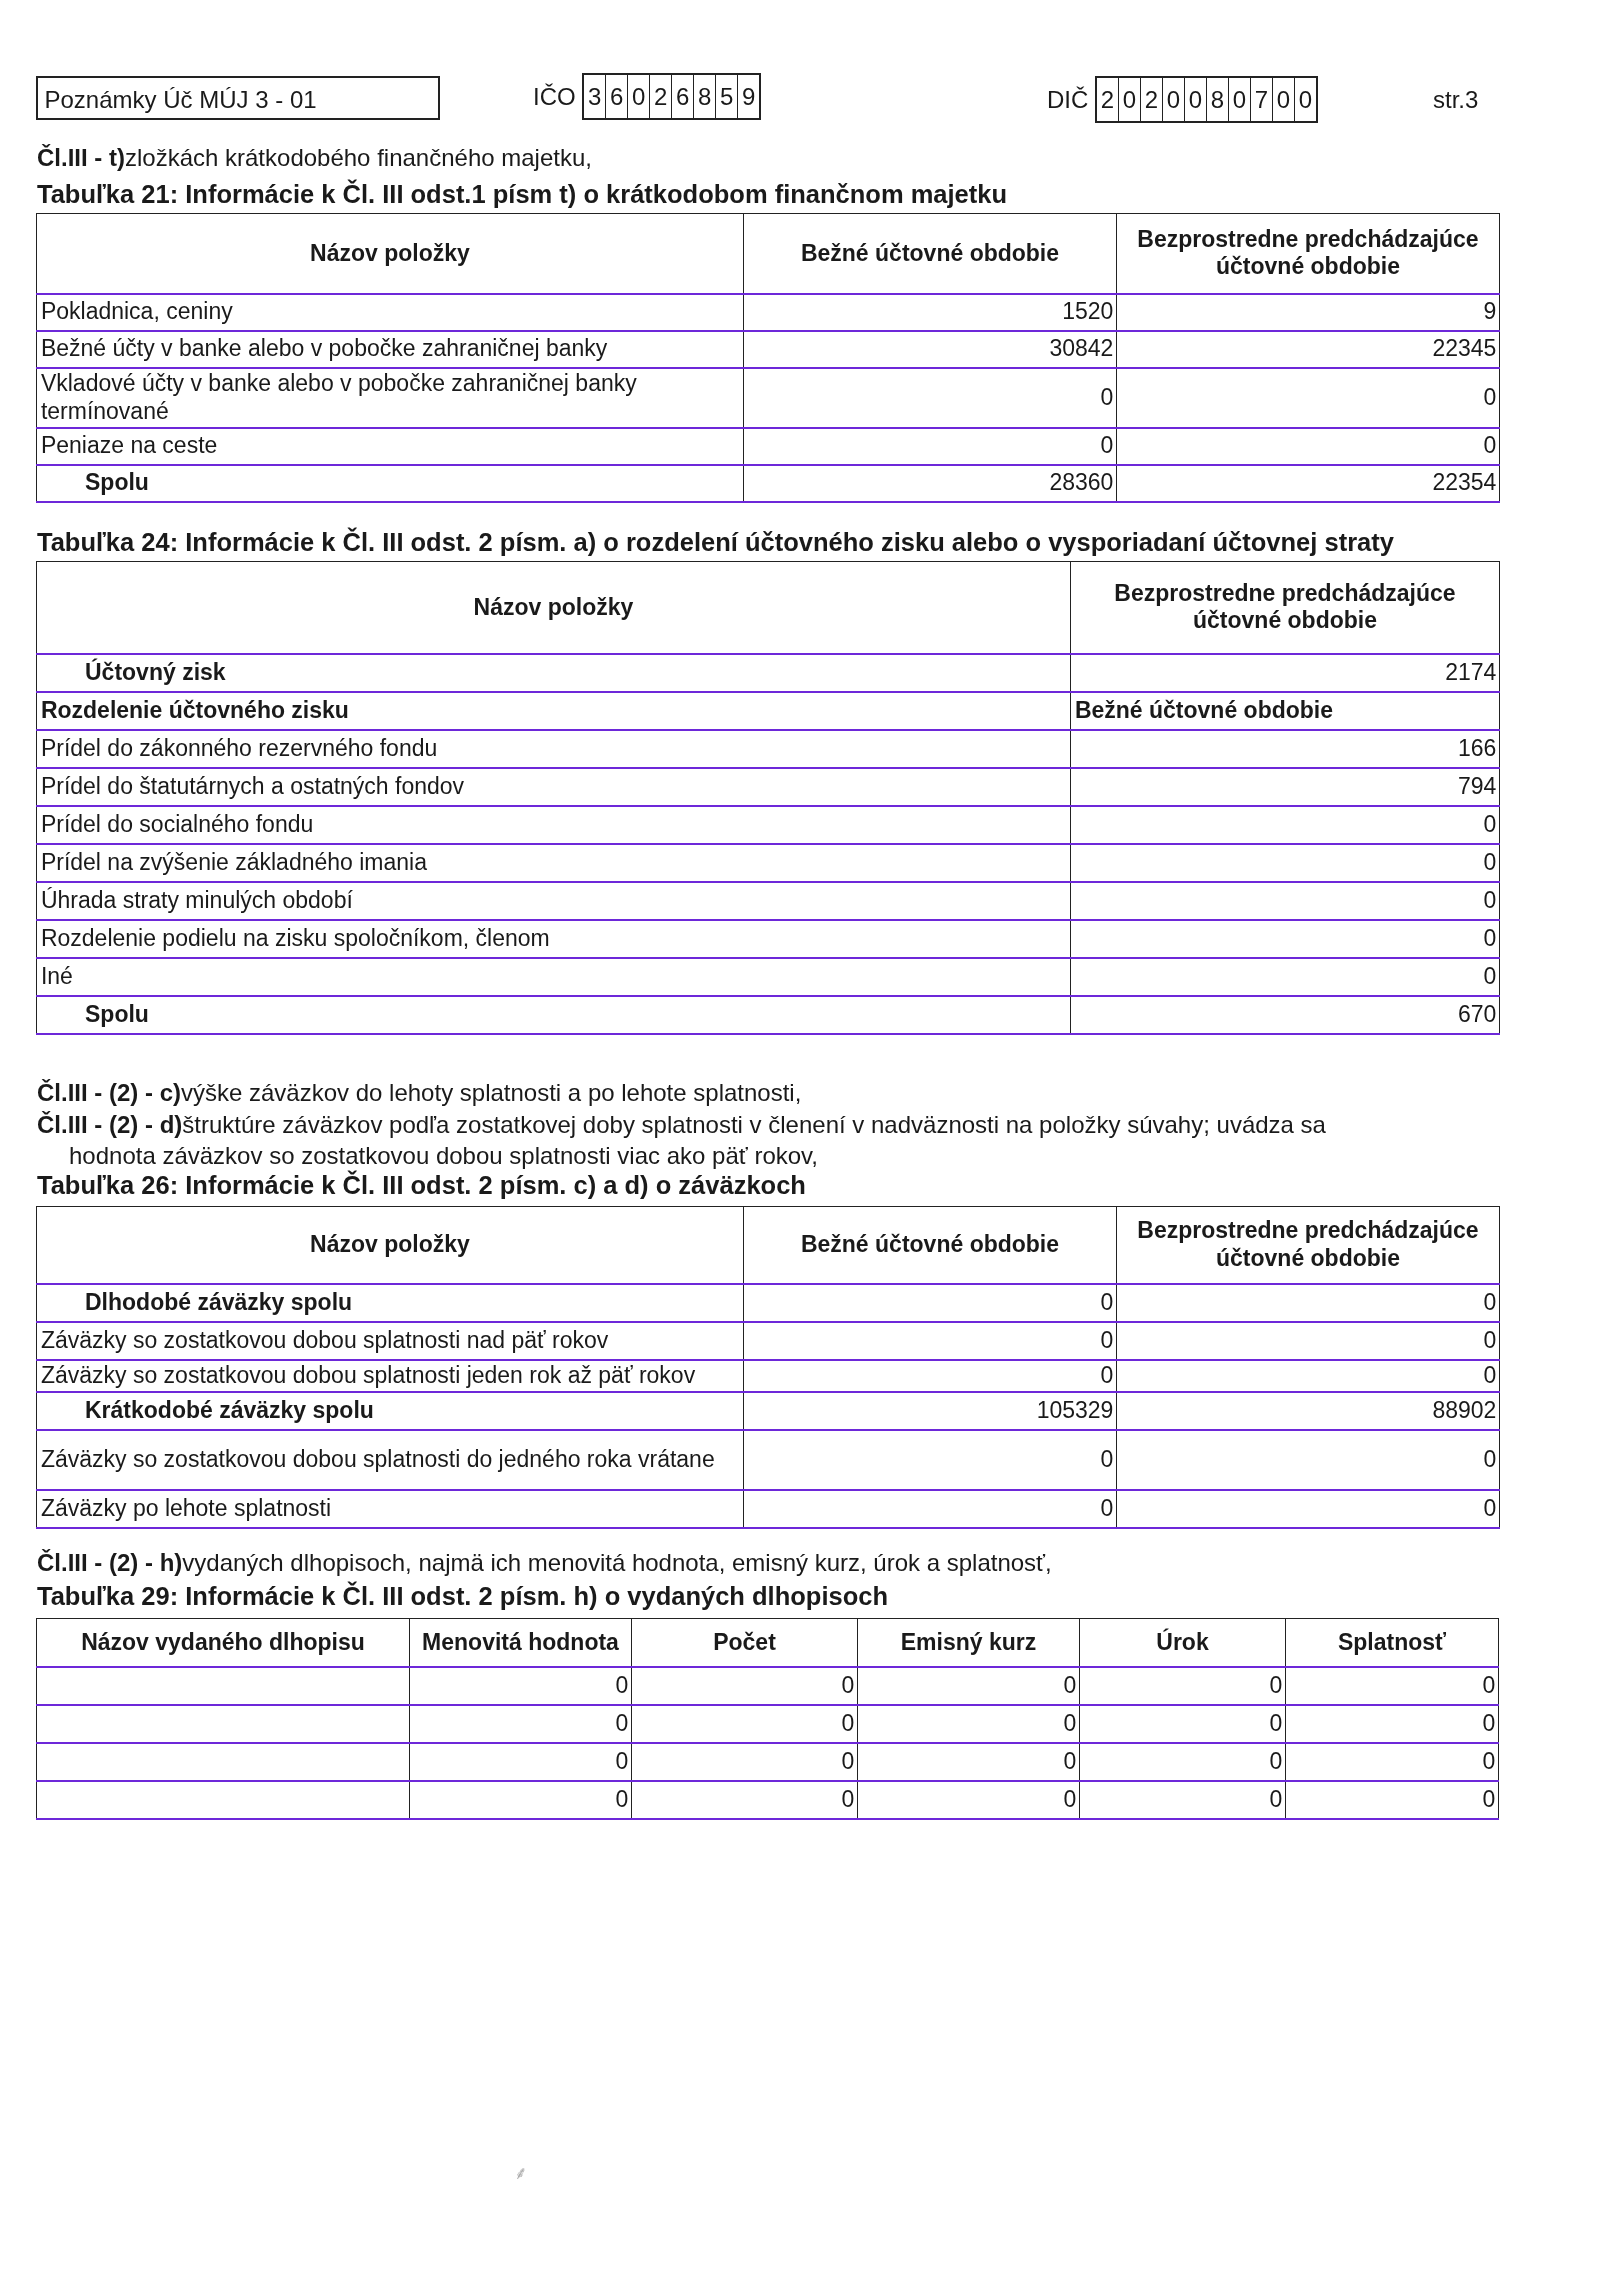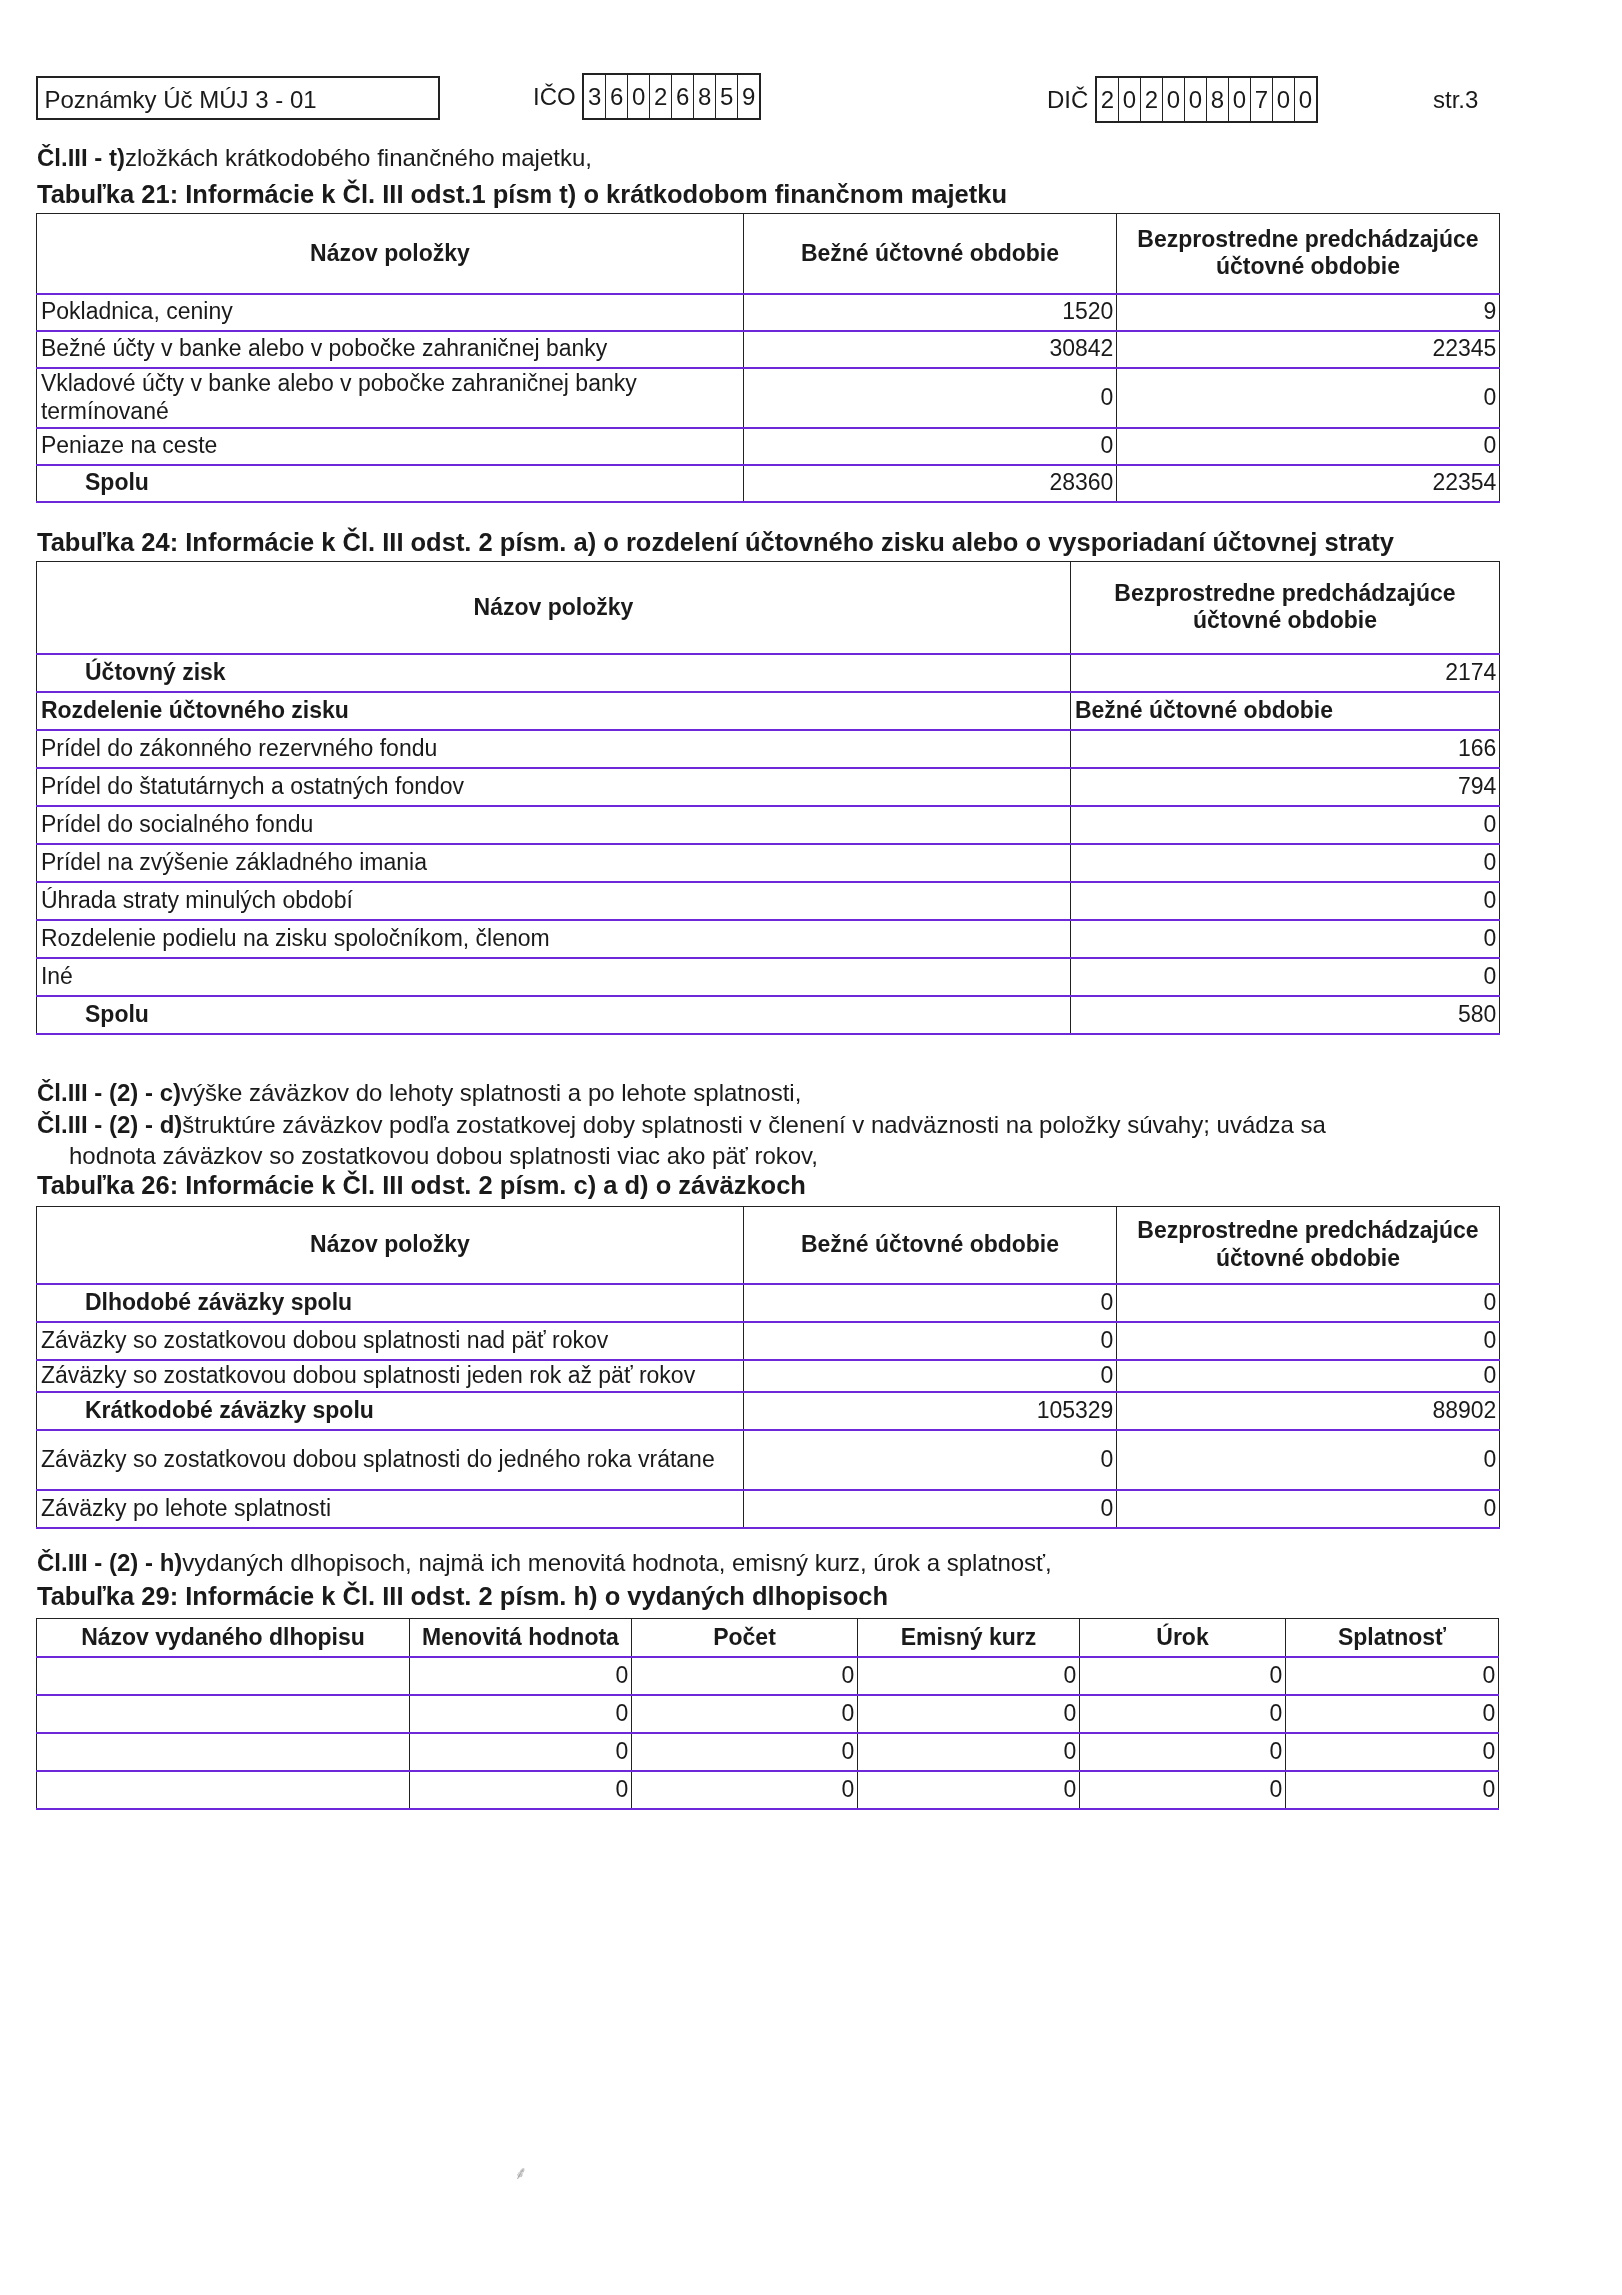--- a/index.html
+++ b/index.html
@@ -150,21 +150,21 @@
       <tr style="height:38px">
         <td>Rozdelenie podielu na zisku spoločníkom, členom</td>
         <td class="num">0</td>
       </tr>
       <tr style="height:38px">
         <td>Iné</td>
         <td class="num">0</td>
       </tr>
       <tr style="height:38px">
         <td class="bold">Spolu</td>
-        <td class="num">580</td>
+        <td class="num">670</td>
       </tr>
     </tbody>
 </table>
 
 <div class="abs para" style="left:37px; top:1078px;">
   <b>Čl.III - (2) - c)</b><span>výške záväzkov do lehoty splatnosti a po lehote splatnosti,</span>
 </div>
 <div class="abs para" style="left:37px; top:1110px;">
   <b>Čl.III - (2) - d)</b><span>štruktúre záväzkov podľa zostatkovej doby splatnosti v členení v nadväznosti na položky súvahy; uvádza sa</span>
 </div>
@@ -226,21 +226,21 @@
 <table style="left:36px; top:1618px; width:1462px;">
   <colgroup>
     <col style="width:373px">
       <col style="width:222px">
       <col style="width:226px">
     <col style="width:222px">
       <col style="width:206px">
       <col style="width:213px">
   </colgroup>
   <thead>
-    <tr style="height:38px;" id="t29-head">
+    <tr style="height:48px;" id="t29-head">
         <th>Názov vydaného dlhopisu</th>
         <th>Menovitá hodnota</th>
         <th>Počet</th>
         <th>Emisný kurz</th>
         <th>Úrok</th>
         <th>Splatnosť</th>
       </tr>
   </thead>
   <tbody id="t29-body">
       <tr style="height:38px">

